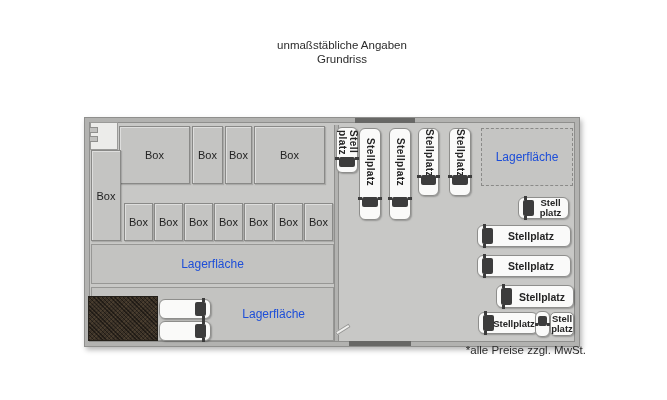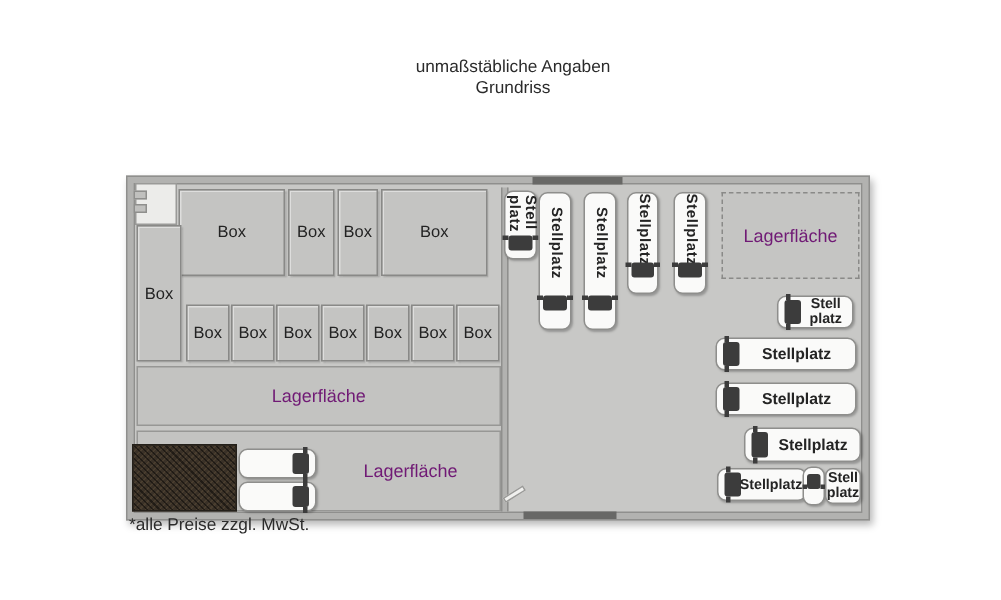--- a/index.html
+++ b/index.html
@@ -1,39 +1,39 @@
 <!DOCTYPE html>
 <html><head>
 <meta charset="utf-8">
 <style>
   html,body{margin:0;padding:0;background:#ffffff;}
   body{font-family:"Liberation Sans", sans-serif; color:#2a2a2a;}
   #stage{position:relative;width:667px;height:400px;background:#ffffff;overflow:hidden;}
 
   .title{position:absolute;left:92px;top:38px;width:500px;text-align:center;
          font-size:11.5px;line-height:1.22;color:#2b2b2b;}
-  .footer{position:absolute;left:86px;top:344px;width:500px;text-align:left;
+  .footer{position:absolute;left:86px;top:344px;width:500px;text-align:right;
           font-size:11.5px;color:#2b2b2b;}
 
   
   .plan{position:absolute;left:84px;top:85px;width:494px;height:228px;
         background:#b2b2b0;border:1px solid #8f8f8d;
         box-shadow:2px 3px 5px rgba(0,0,0,.28);margin-top:32px;}
   .floor{position:absolute;left:4px;top:4px;right:4px;bottom:4px;
          background:#c8c8c6;border:1px solid #8f8f8d;}
   .plan *{box-sizing:border-box;}
 
   .unit{position:absolute;background:#c4c4c2;border:1px solid #898987;
         box-shadow:inset 1px 1px 0 rgba(255,255,255,.45), 1px 1px 1px rgba(0,0,0,.15);
         display:flex;align-items:center;justify-content:center;
         font-size:11px;color:#232323;}
   .area{position:absolute;background:#c3c3c1;border:1px solid #97979\5;
         border:1px solid #979795;
         display:flex;align-items:center;justify-content:center;
-        font-size:12px;color:#701a75;}
+        font-size:12px;color:#1d4ed8;}
   .area.dashed{border:1.5px dashed #8a8a88;}
 
   .wall-seg{position:absolute;background:#686866;}
   .divider{position:absolute;background:#b2b2b0;border-left:1px solid #8f8f8d;border-right:1px solid #8f8f8d;}
   .door{position:absolute;background:#f0f0ee;border:1px solid #9a9a98;transform:rotate(-32deg);transform-origin:left top;}
 
   .entrance{position:absolute;background:#ececea;border:1px solid #9a9a98;}
   .tab{position:absolute;background:#c0c0be;border:1px solid #8f8f8d;}
 
   .dark-area{position:absolute;background:#3a3127;border:1px solid #24201a;

